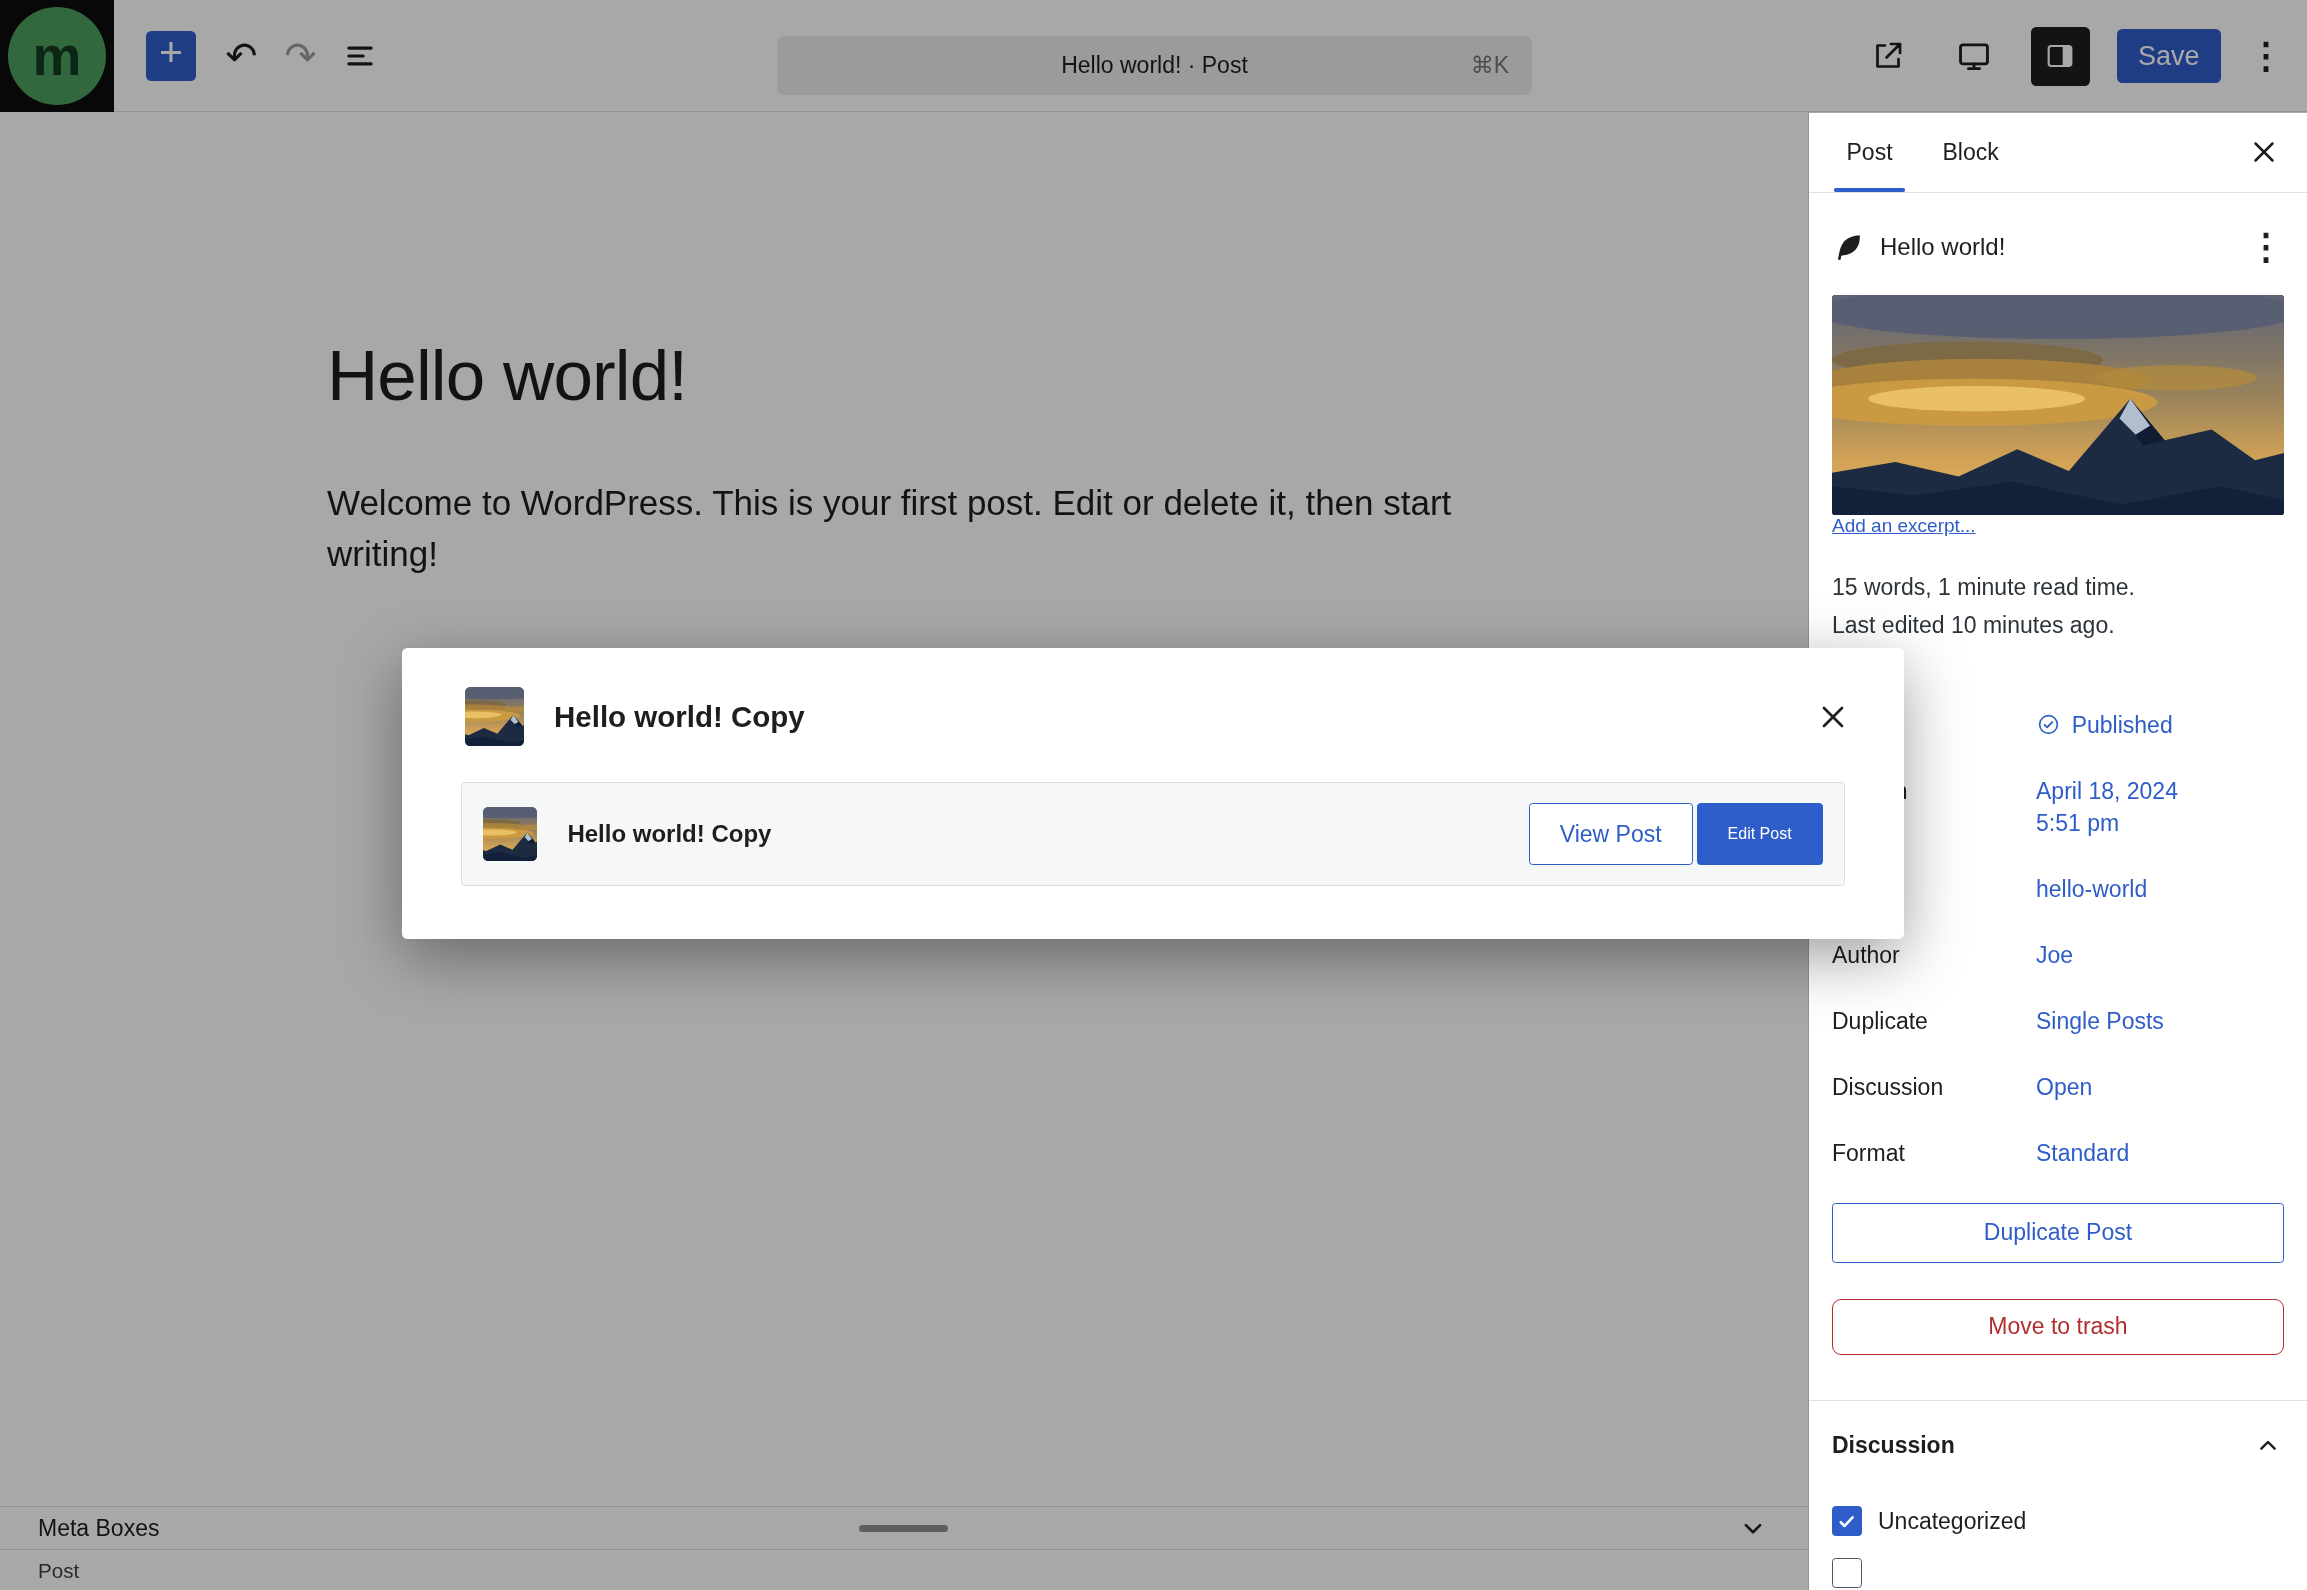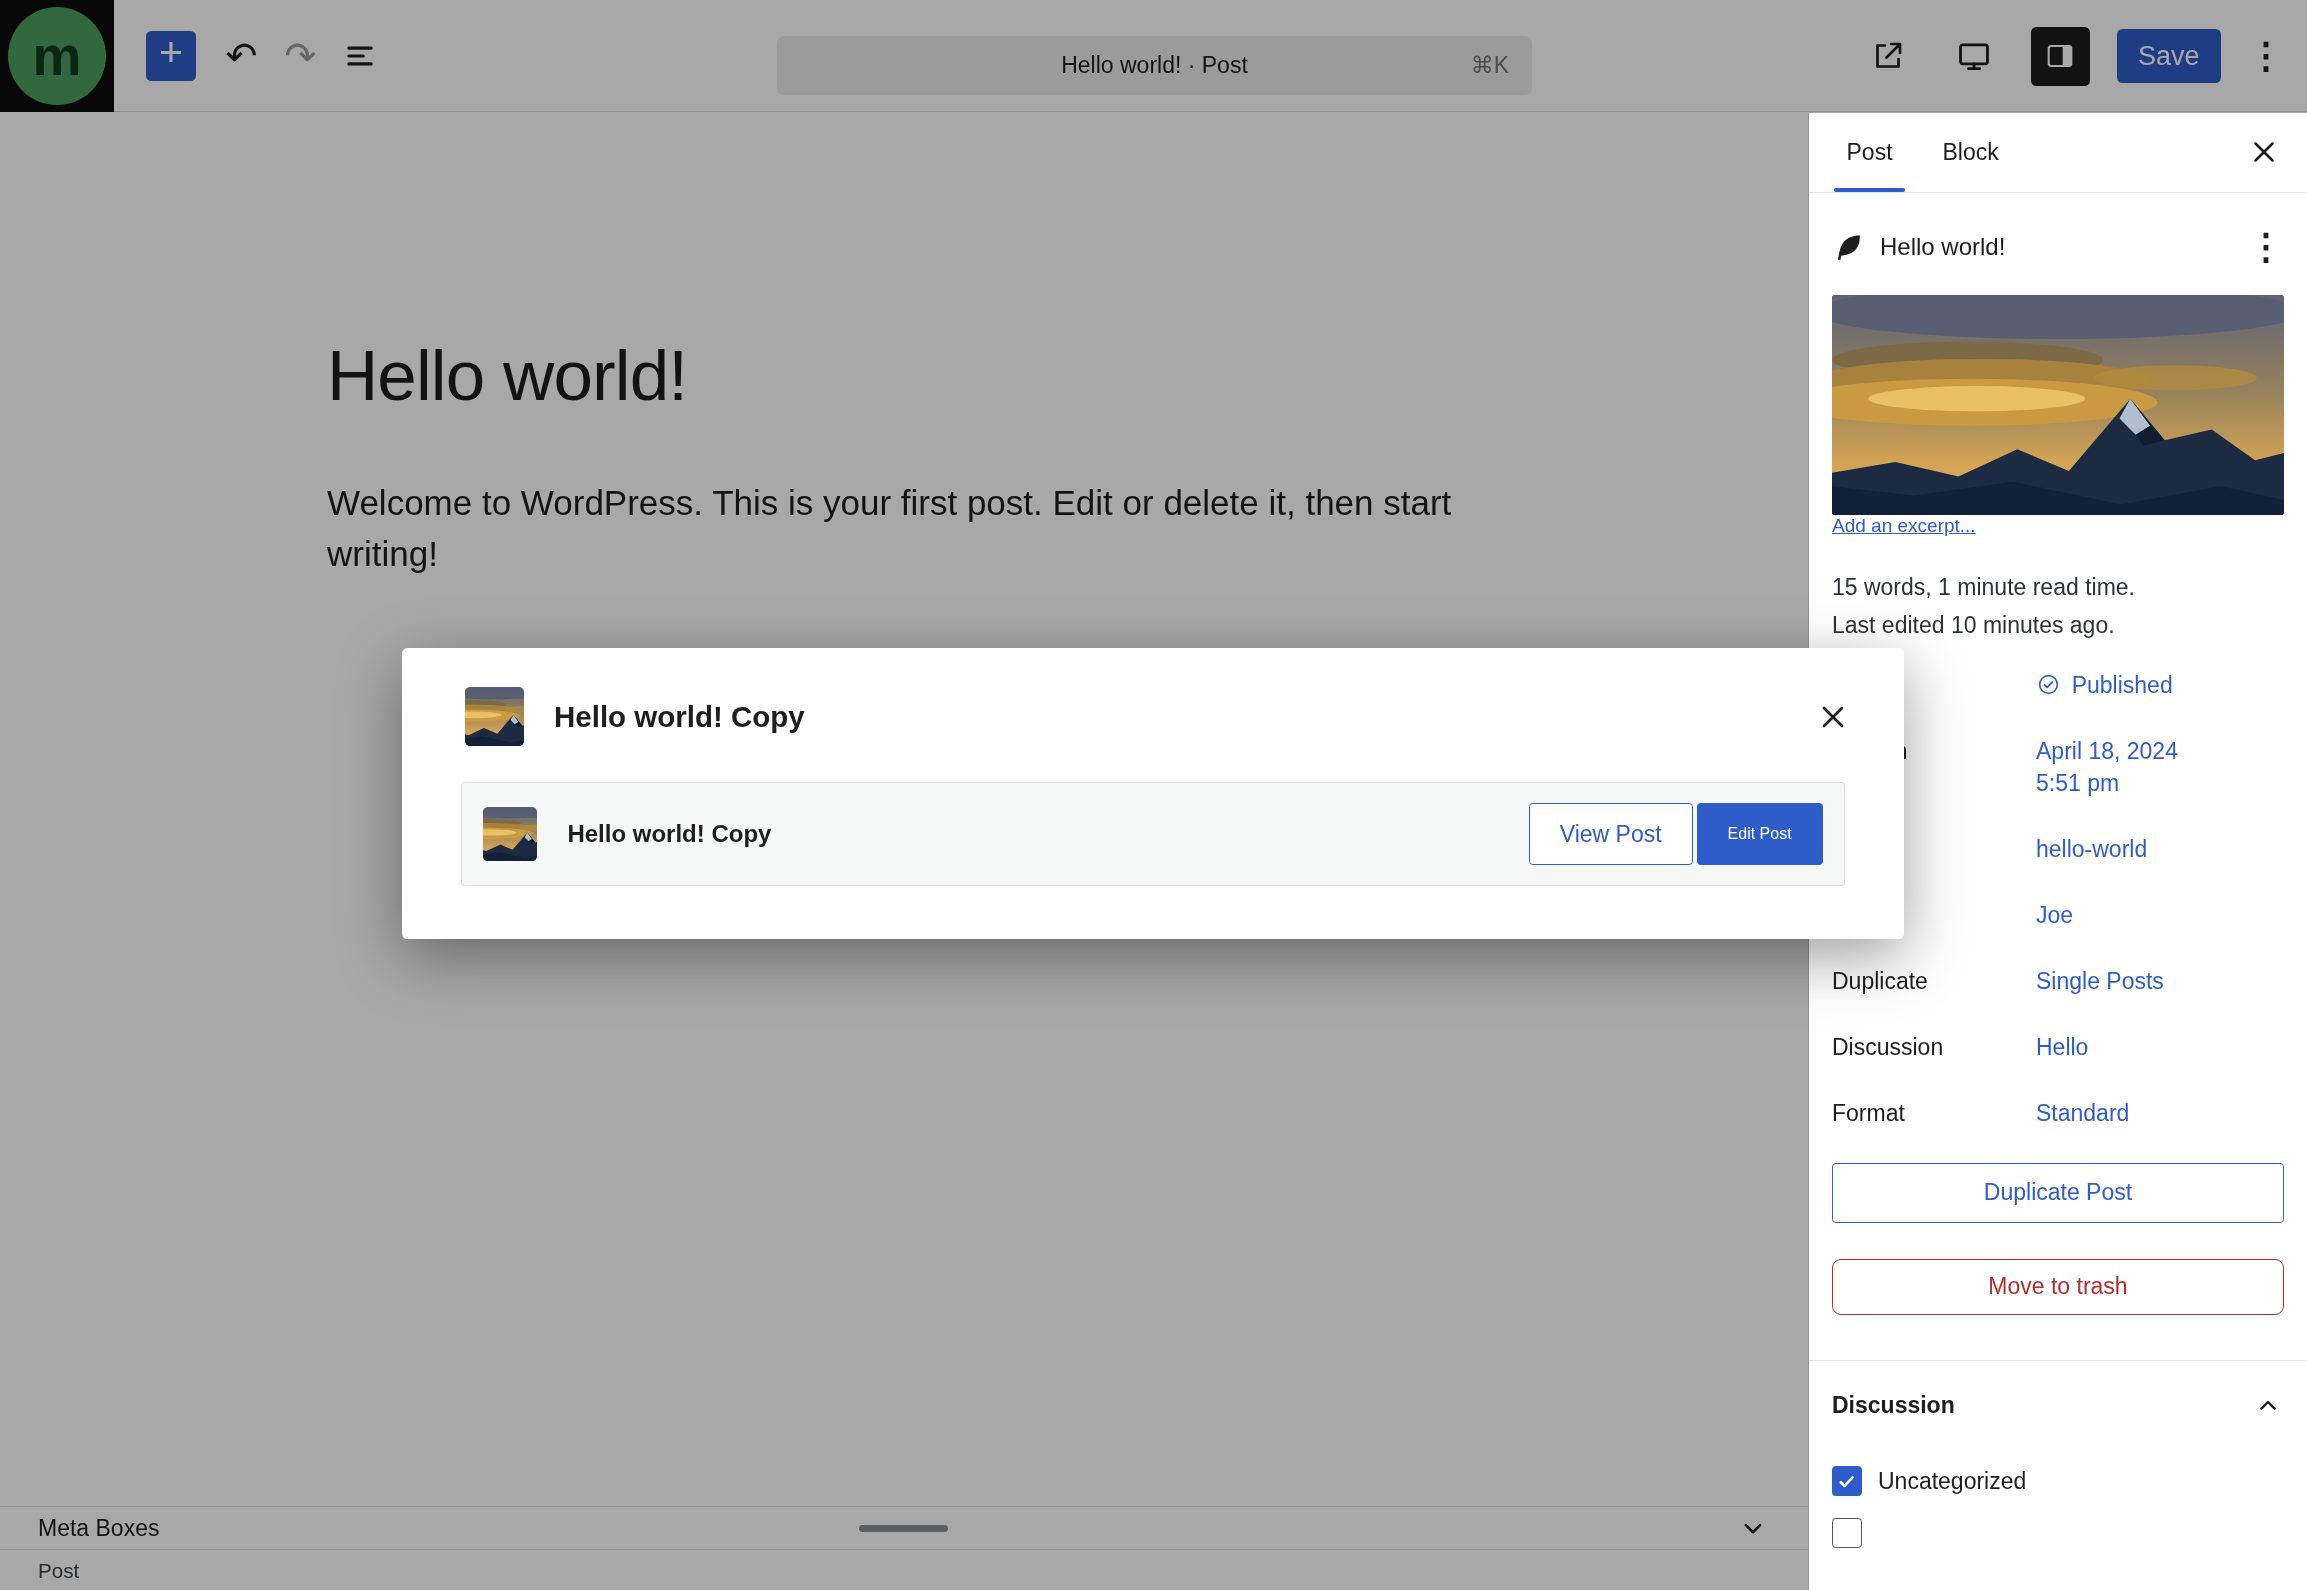--- a/index.html
+++ b/index.html
@@ -57,21 +57,21 @@
   .sb-close{margin-left:auto;margin-right:16px;align-self:center;width:54px;height:54px;background:none;border:none;
     display:flex;align-items:center;justify-content:center;}
   .sb-body{padding:0 23px;}
   .post-card{display:flex;align-items:center;margin-top:36px;}
   .post-card .card-title{font-size:24px;margin-left:16px;color:var(--ink);}
   .post-card .kebab{margin-left:auto;}
   .featured{display:block;margin-top:30px;width:452px;height:220px;border-radius:3.6px;overflow:hidden;border:none;padding:0;background:#000;}
   .featured svg{display:block;width:100%;height:100%;}
   .excerpt{display:inline-block;font-size:19px;color:var(--accent);text-decoration:underline;background:none;border:none;}
   .meta-info{margin-top:32px;font-size:23px;line-height:1.65;color:#2c3338;}
-  .rows{margin-top:24px;}
+  .rows{margin-top:64px;}
   .row{display:flex;margin-bottom:34px;font-size:23px;line-height:32px;align-items:flex-start;}
   .row .lbl{width:204px;flex:0 0 auto;color:var(--ink);}
   .row .val{color:var(--accent);background:none;border:none;font-size:23px;line-height:32px;text-align:left;padding:0;}
   .val-narrow{max-width:170px;}
   .status-val{display:flex;align-items:center;gap:10.7px;}
   .btn-outline{display:block;width:100%;height:60px;margin-top:32px;background:#fff;border:0.9px solid var(--accent);
     border-radius:3.6px;color:var(--accent);font-size:23px;}
   .btn-trash{height:56px;margin-top:36px;border-color:var(--danger);color:var(--danger);border-radius:9px;}
   .sb-section{margin:45px -23px 0;border-top:0.9px solid var(--border);padding:0 23px;}
   .cat-head{display:flex;align-items:center;justify-content:space-between;padding:29px 0 23px;background:none;border:none;width:100%;}
@@ -256,21 +256,21 @@
       <div class="row">
         <span class="lbl">Author</span>
         <button class="val">Joe</button>
       </div>
       <div class="row">
         <span class="lbl">Duplicate</span>
         <button class="val">Single Posts</button>
       </div>
       <div class="row">
         <span class="lbl">Discussion</span>
-        <button class="val">Hello</button>
+        <button class="val">Open</button>
       </div>
       <div class="row">
         <span class="lbl">Format</span>
         <button class="val">Standard</button>
       </div>
     </div>
 
     <button class="btn-outline">Duplicate Post</button>
     <button class="btn-outline btn-trash">Move to trash</button>
 

